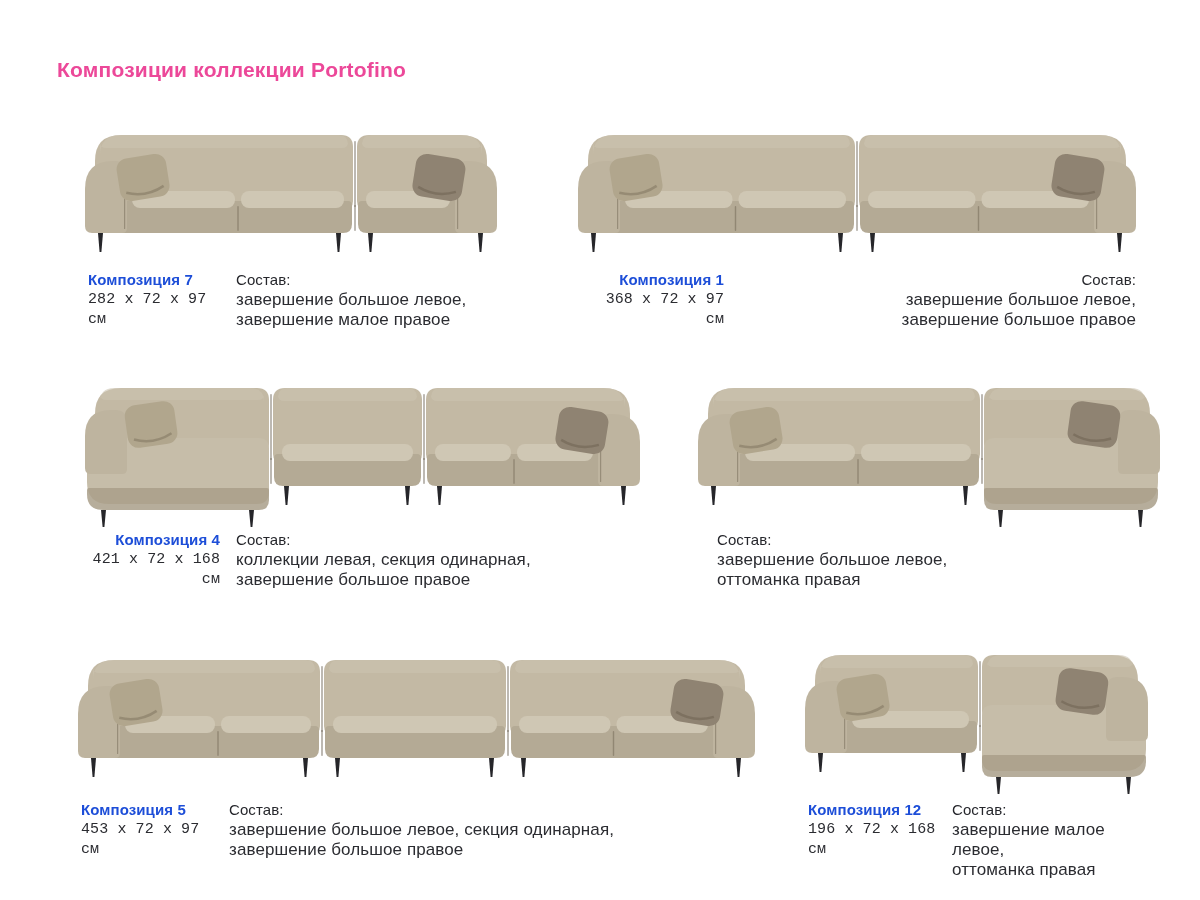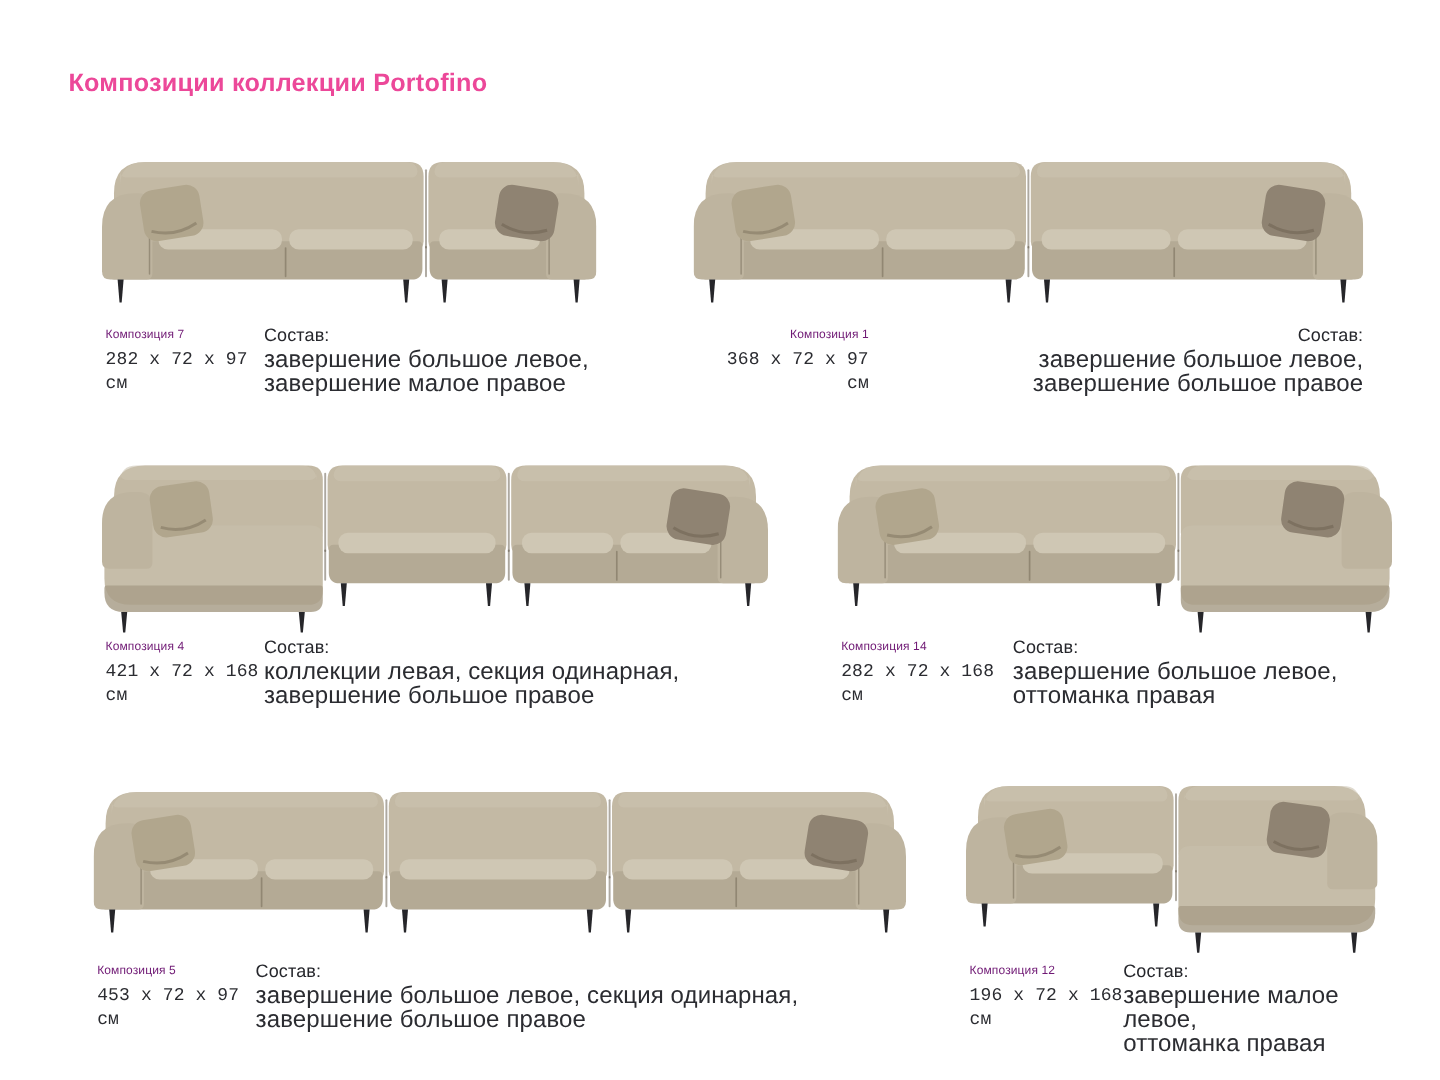--- a/index.html
+++ b/index.html
@@ -11,29 +11,29 @@
   .page{position:absolute;inset:0;background:#ffffff;}
   .page-title{
     position:absolute;left:57px;top:44px;
     font-size:21px;font-weight:600;letter-spacing:.2px;color:#ec4899;
   }
   .card{position:absolute;}
   .sofa-img{position:absolute;left:0;top:0;width:100%;}
   .sofa-img svg{display:block;width:100%;height:auto;}
   .info{position:absolute;left:3px;right:0;display:flex;align-items:flex-start;}
   .name-col{flex:none;}
-  .name{font-size:10px;line-height:20px;font-weight:400;color:#701a75;letter-spacing:.1px;}
+  .name{font-size:15px;line-height:20px;font-weight:700;color:#1d4ed8;letter-spacing:.1px;}
   .dims{font-size:15px;line-height:20px;font-weight:400;color:#2b2c31;letter-spacing:.1px;font-family:Liberation Mono, monospace;}
-  .sostav-col{flex:1;}
+  .sostav-col{flex:1;margin-left:16px;}
   .sostav-label{font-size:15px;line-height:20px;font-weight:400;color:#26272c;letter-spacing:.1px;}
-  .sostav{font-size:20px;line-height:20px;font-weight:400;color:#2b2c31;letter-spacing:.1px;white-space:pre-line;}
+  .sostav{font-size:17px;line-height:20px;font-weight:400;color:#2b2c31;letter-spacing:.1px;white-space:pre-line;}
   
   .c0{left:85px;top:105px;width:412px;}  .c0 .info{top:165px;} .c0 .name-col{width:132px;}
   .c1{left:578px;top:105px;width:558px;} .c1 .info{top:165px;text-align:right;} .c1 .name-col{width:143px;}
-  .c2{left:85px;top:358px;width:555px;}  .c2 .info{top:172px;} .c2 .name-col{width:132px;}
+  .c2{left:85px;top:358px;width:555px;}  .c2 .info{top:172px;} .c2 .name-col{width:132px;text-align:right;}
   .c3{left:698px;top:358px;width:462px;} .c3 .info{top:172px;} .c3 .name-col{width:143px;}
   .c4{left:78px;top:630px;width:677px;}  .c4 .info{top:170px;} .c4 .name-col{width:132px;}
   .c5{left:805px;top:625px;width:343px;} .c5 .info{top:175px;} .c5 .name-col{width:128px;}
 </style>
 </head>
 <body>
 
 <div class="page">
   <h1 class="page-title">Композиции коллекции Portofino</h1>
 
@@ -215,24 +215,20 @@
             <path d="M377.0 79 Q396.0 87 415.0 78" stroke="rgba(70,60,45,0.25)" stroke-width="2.5" fill="none"></path>
           </g>
           <path d="M300.0 152 L305.0 152 L303.4 169 L301.6 169 Z" fill="#26262a"></path>
           <path d="M440.0 152 L445.0 152 L443.4 169 L441.6 169 Z" fill="#26262a"></path>
           <rect x="282.3" y="30" width="3.4" height="9" rx="1.7" fill="#ffffff"></rect>
           <rect x="283.2" y="36" width="1.6" height="66" rx="0.8" fill="rgba(92,82,66,0.50)"></rect>
           <rect x="283.2" y="100" width="1.6" height="26" rx="0.8" fill="rgba(92,82,66,0.50)"></rect>
         </svg>
       </div>
     <div class="info">
-      <div class="name-col">
-        <div class="name">Композиция 14</div>
-        <div class="dims">282 x 72 x 168 см</div>
-      </div>
       <div class="sostav-col">
         <div class="sostav-label">Состав:</div>
         <div class="sostav">завершение большое левое,
 оттоманка правая</div>
       </div>
     </div>
   </article>
 
   <article class="card c4">
     <div class="sofa-img">

